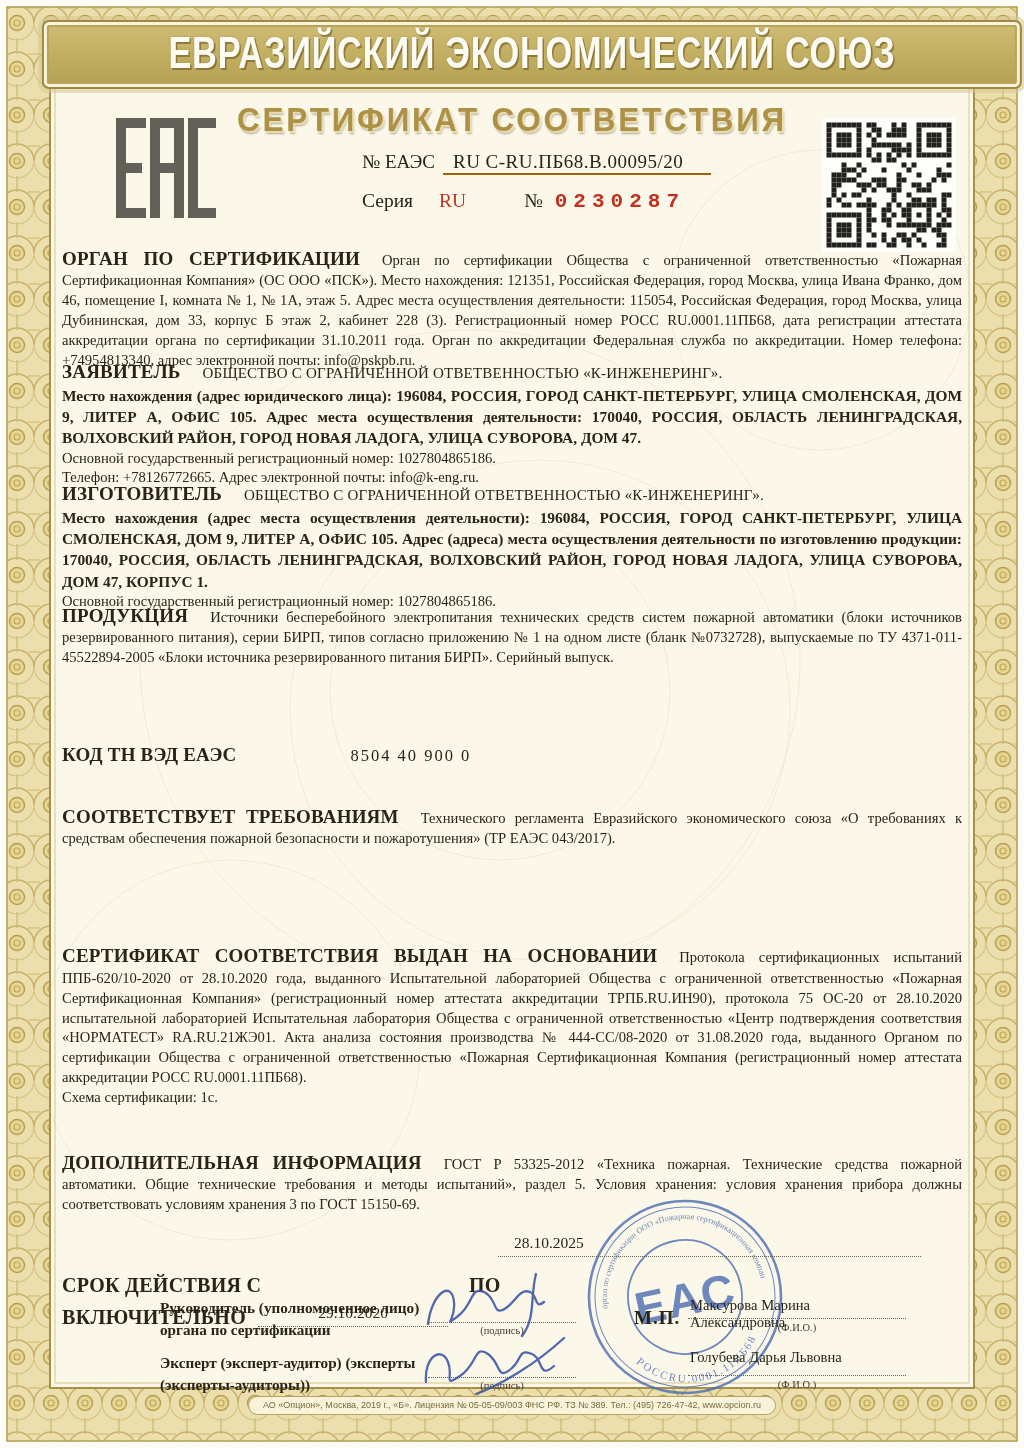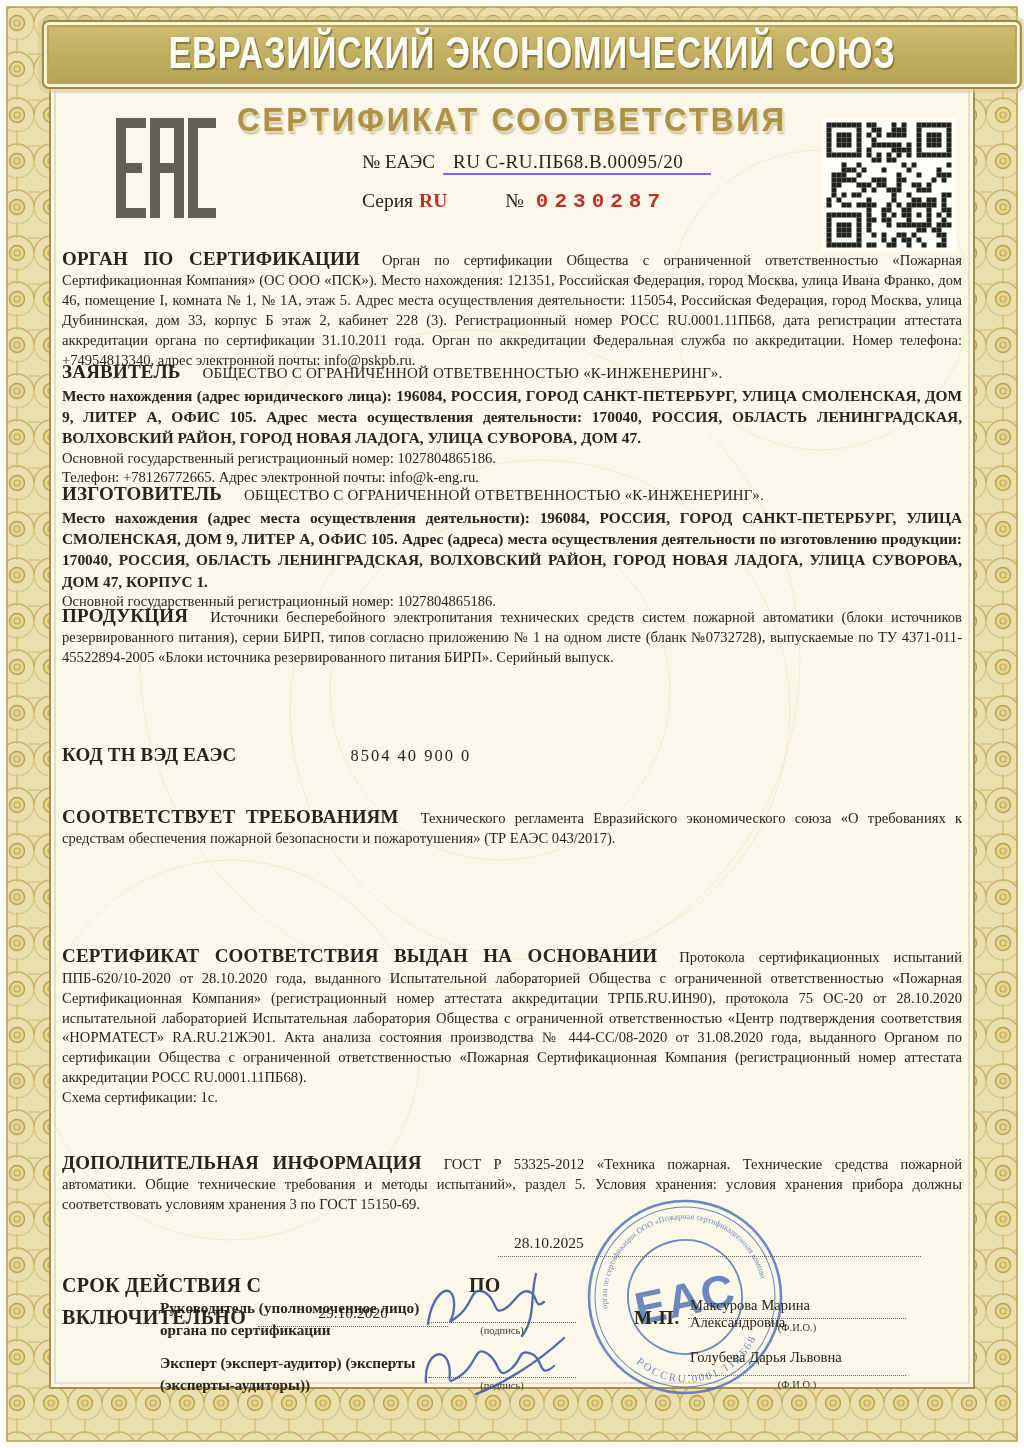--- a/index.html
+++ b/index.html
@@ -17,24 +17,24 @@
   .banner-text{font-family:"Liberation Sans",sans-serif;font-weight:bold;font-size:44px;
     color:#fdfcf4;white-space:nowrap;display:inline-block;transform:scaleX(.78);transform-origin:center;
     text-shadow:2px 2px 0 rgba(116,96,40,.65),0 0 2px rgba(116,96,40,.4);letter-spacing:1px;}
 
   .eac-logo{left:116px;top:118px;}
   .cert-title{top:101px;left:0;width:100%;text-align:center;
     font-family:"Liberation Sans",sans-serif;font-weight:bold;font-size:33px;letter-spacing:3px;
     color:#ac9146;transform:scaleX(.95);
     text-shadow:1px 1px 0 #ecdda6, 2px 2px 1px rgba(255,255,255,.55), 2px 3px 2px rgba(112,92,40,.5);}
   .cert-no{top:151px;left:362px;font-size:19px;white-space:nowrap;}
-  .cert-no .val{border-bottom:2px solid #8b5cf6;padding:0 28px 1px 10px;margin-left:8px;letter-spacing:.5px;}
+  .cert-no .val{border-bottom:2px solid #a16207;padding:0 28px 1px 10px;margin-left:8px;letter-spacing:.5px;}
   .series{top:190px;left:362px;font-size:19.5px;white-space:nowrap;}
   .red{color:#c03122;}
-  .series .ru{font-weight:bold;margin-left:6px;}
+  .series .ru{font-weight:normal;margin-left:26px;}
   .series .no-lbl{margin-left:58px;}
   .series .num{font-family:"Liberation Mono",monospace;font-weight:bold;font-size:21px;
     letter-spacing:6px;margin-left:12px;color:#c03122;}
   .qr{left:822px;top:118px;background:#fdfdf9;}
 
   
   .sec{left:62px;width:900px;font-size:14.6px;line-height:1.36;text-align:justify;}
   .h-run{font-weight:bold;font-size:19px;letter-spacing:.2px;margin-right:22px;}
   .caps-name{font-weight:normal;font-size:15px;letter-spacing:.2px;}
   .caps-addr{font-size:15.4px;line-height:1.38;font-weight:bold;}
@@ -489,14 +489,15 @@
   <div class="abs mp" style="left:634px;top:1307px">М.П.</div>
 
   <div class="abs fio-name name-z" style="left:690px;top:1297px;width:218px">Максурова Марина Александровна</div>
   <div class="abs dotline name-z" style="left:688px;top:1318px;width:218px"></div>
   <div class="abs sig-label name-z" style="left:742px;top:1322px;width:110px">(Ф.И.О.)</div>
 
   <div class="abs fio-name name-z" style="left:690px;top:1349px;width:218px">Голубева Дарья Львовна</div>
   <div class="abs dotline name-z" style="left:688px;top:1375px;width:218px"></div>
   <div class="abs sig-label name-z" style="left:742px;top:1379px;width:110px">(Ф.И.О.)</div>
 
+  <div class="abs footer-pill">АО «Опцион», Москва, 2019 г., «Б». Лицензия № 05-05-09/003 ФНС РФ. ТЗ № 389. Тел.: (495) 726-47-42, www.opcion.ru</div>
 
 </div>
 
 </body></html>

